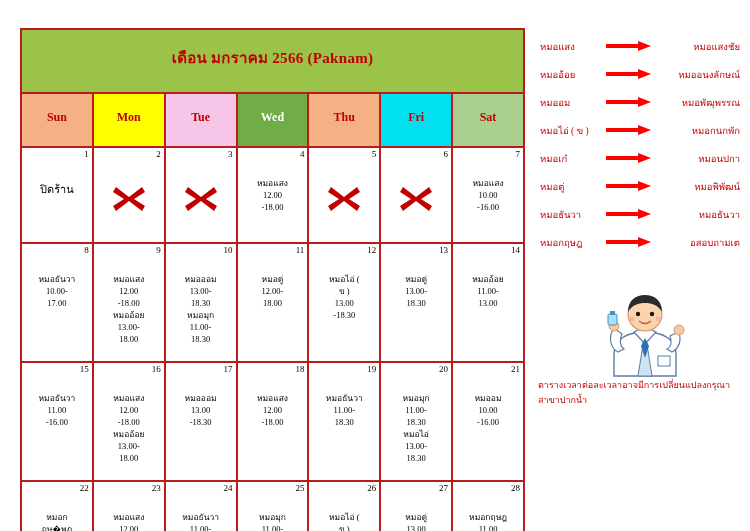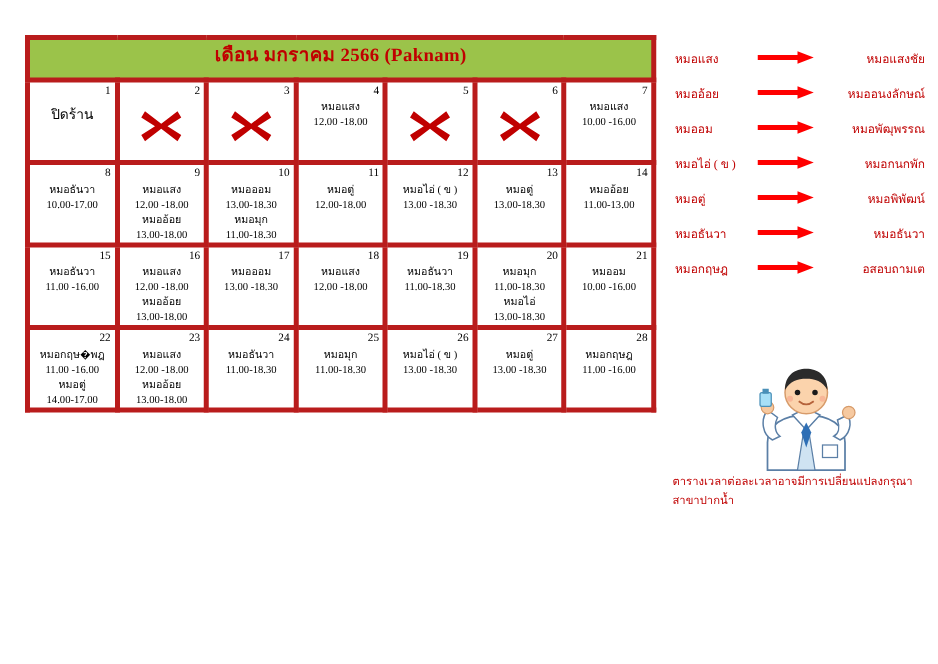--- a/index.html
+++ b/index.html
@@ -21,22 +21,22 @@
     left: 20px;
     top: 28px;
     width: 505px;
   }
   table.cal {
     border-collapse: collapse;
     width: 505px;
     table-layout: fixed;
   }
   table.cal td, table.cal th {
-    border: 4px solid #b91c1c;
-    padding: 0;
+    border: 2px solid #b91c1c;
+    padding: 16px;
     vertical-align: top;
   }
   .title-row td {
     background: #9bc34a;
     height: 30px;
     text-align: center;
     vertical-align: middle;
     border: 1px solid #7a9e36;
   }
   .cal-title {
@@ -160,20 +160,29 @@
 <body>
 
 <div id="calendar-wrap">
   <table class="cal">
     <tbody>
         <tr class="title-row">
       <td colspan="7">
         <span class="cal-title">เดือน มกราคม 2566 (Paknam)</span>
       </td>
     </tr>
+    <tr>
+      <th class="dow dow-sun">Sun</th>
+      <th class="dow dow-mon">Mon</th>
+      <th class="dow dow-tue">Tue</th>
+      <th class="dow dow-wed">Wed</th>
+      <th class="dow dow-thu">Thu</th>
+      <th class="dow dow-fri">Fri</th>
+      <th class="dow dow-sat">Sat</th>
+    </tr>
     </tbody>
       <tbody id="cal-body">
         <tr>
           <td class="daycell">
             <div class="daynum">1</div>
             <div class="closed-text">ปิดร้าน</div>
           </td>
           <td class="daycell">
             <div class="daynum">2</div>
             <div class="xmark">
@@ -375,20 +384,29 @@
     <div class="legend-row">
       <span class="legend-left">หมอไอ่ ( ข )</span>
       <span class="legend-arrow">
         <svg width="46" height="12" viewBox="0 0 46 12">
           <path d="M0 4 H32 V1 L45 6 L32 11 V8 H0 Z" fill="#ff0000"></path>
         </svg>
       </span>
       <span class="legend-right">หมอกนกพัก</span>
     </div>
     <div class="legend-row">
+      <span class="legend-left">หมอเก๋</span>
+      <span class="legend-arrow">
+        <svg width="46" height="12" viewBox="0 0 46 12">
+          <path d="M0 4 H32 V1 L45 6 L32 11 V8 H0 Z" fill="#ff0000"></path>
+        </svg>
+      </span>
+      <span class="legend-right">หมอนปกา</span>
+    </div>
+    <div class="legend-row">
       <span class="legend-left">หมอตู่</span>
       <span class="legend-arrow">
         <svg width="46" height="12" viewBox="0 0 46 12">
           <path d="M0 4 H32 V1 L45 6 L32 11 V8 H0 Z" fill="#ff0000"></path>
         </svg>
       </span>
       <span class="legend-right">หมอพิพัฒน์</span>
     </div>
     <div class="legend-row">
       <span class="legend-left">หมอธันวา</span>

